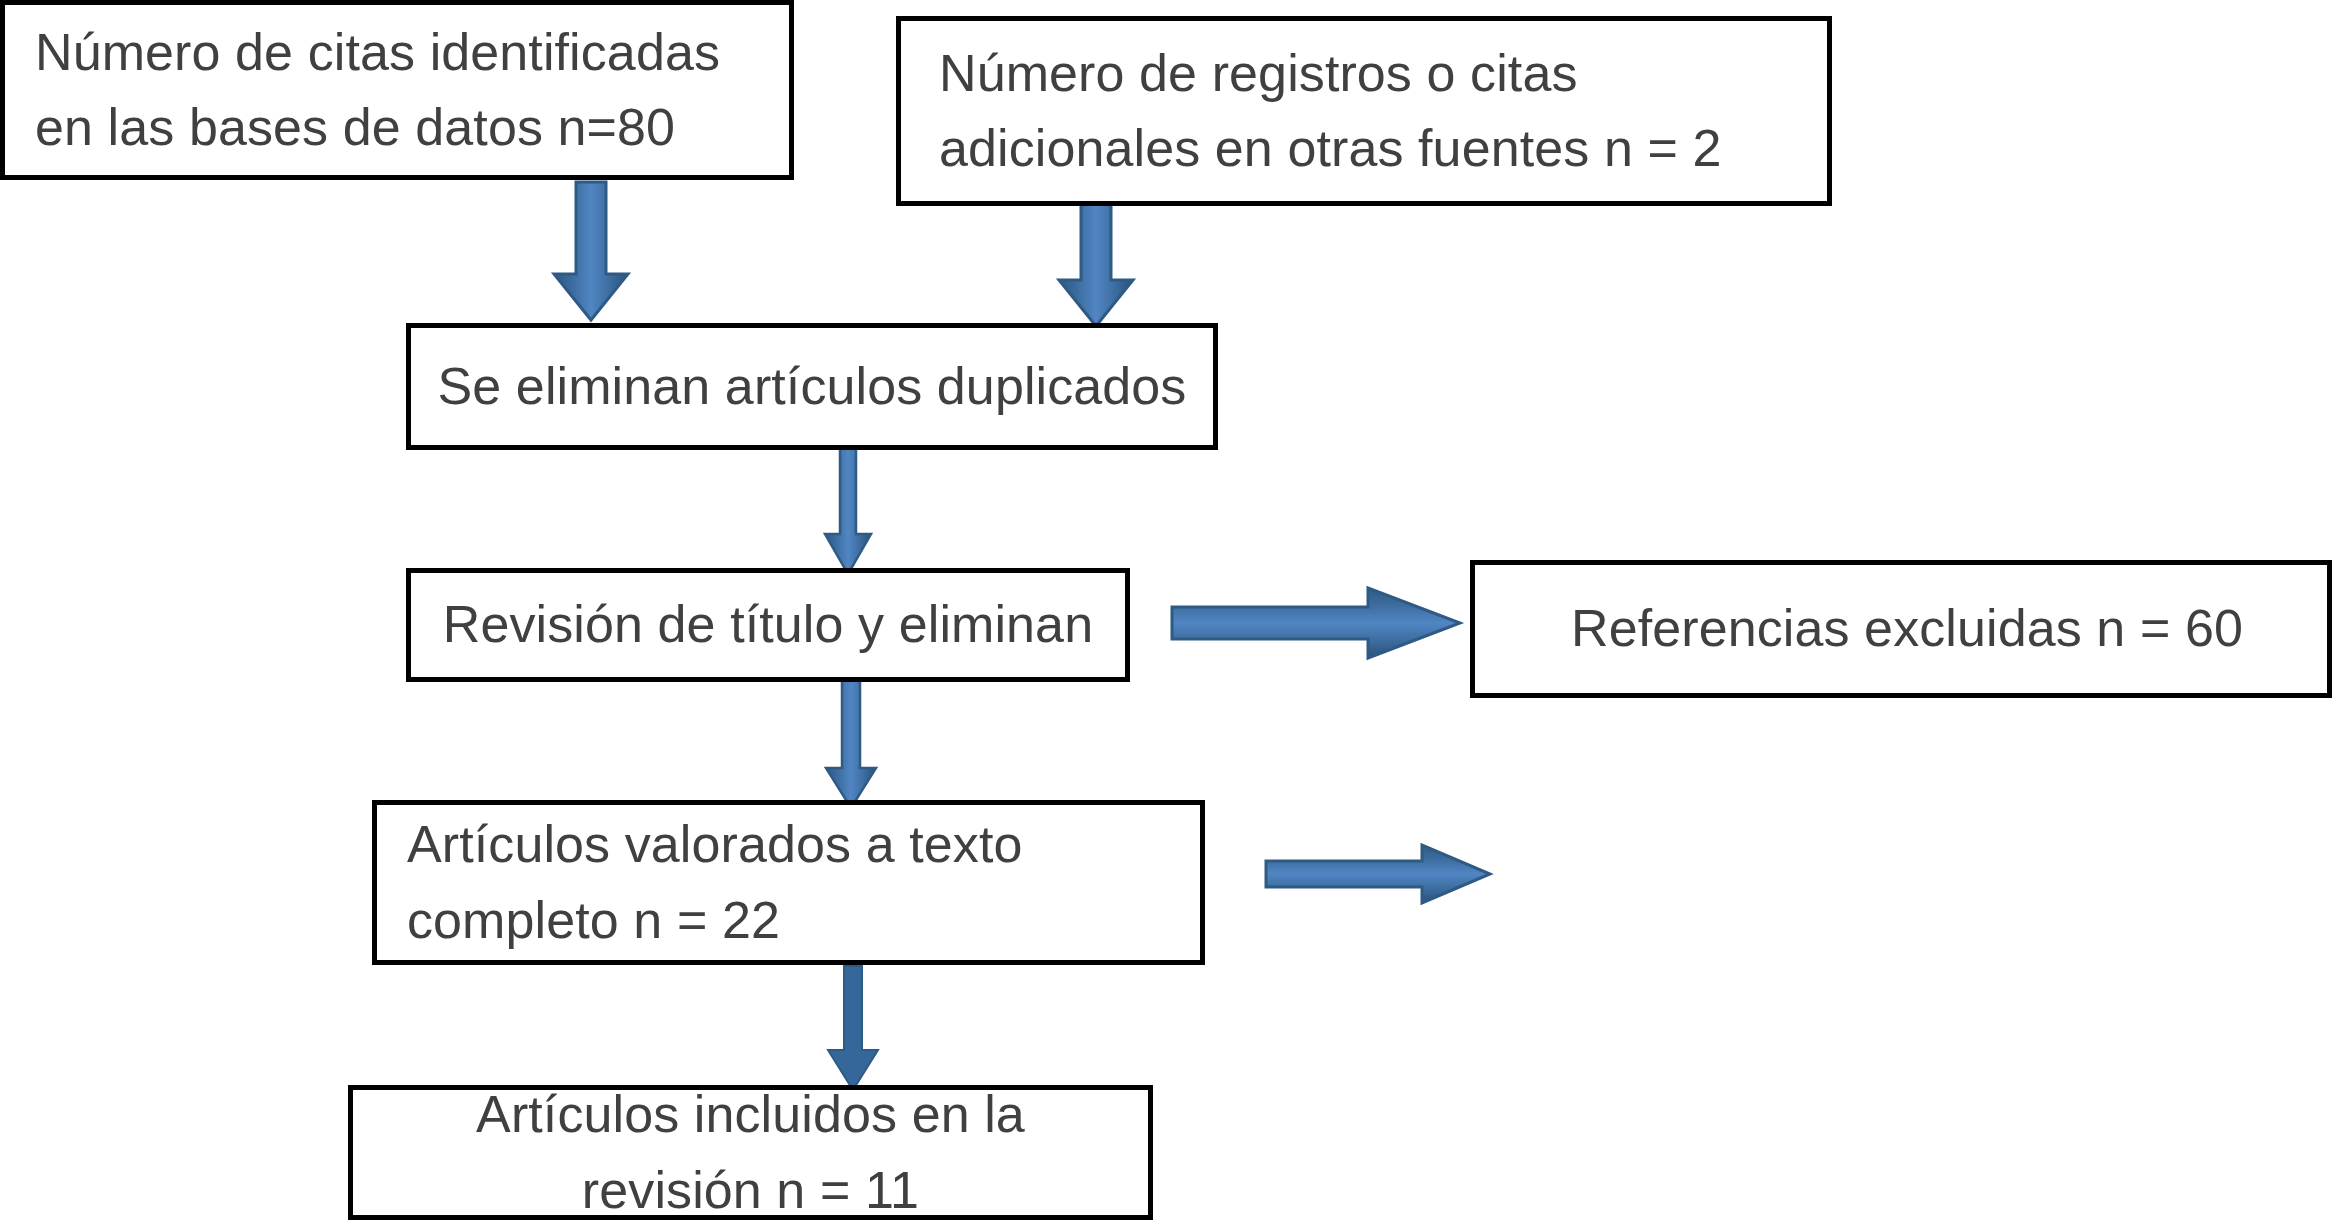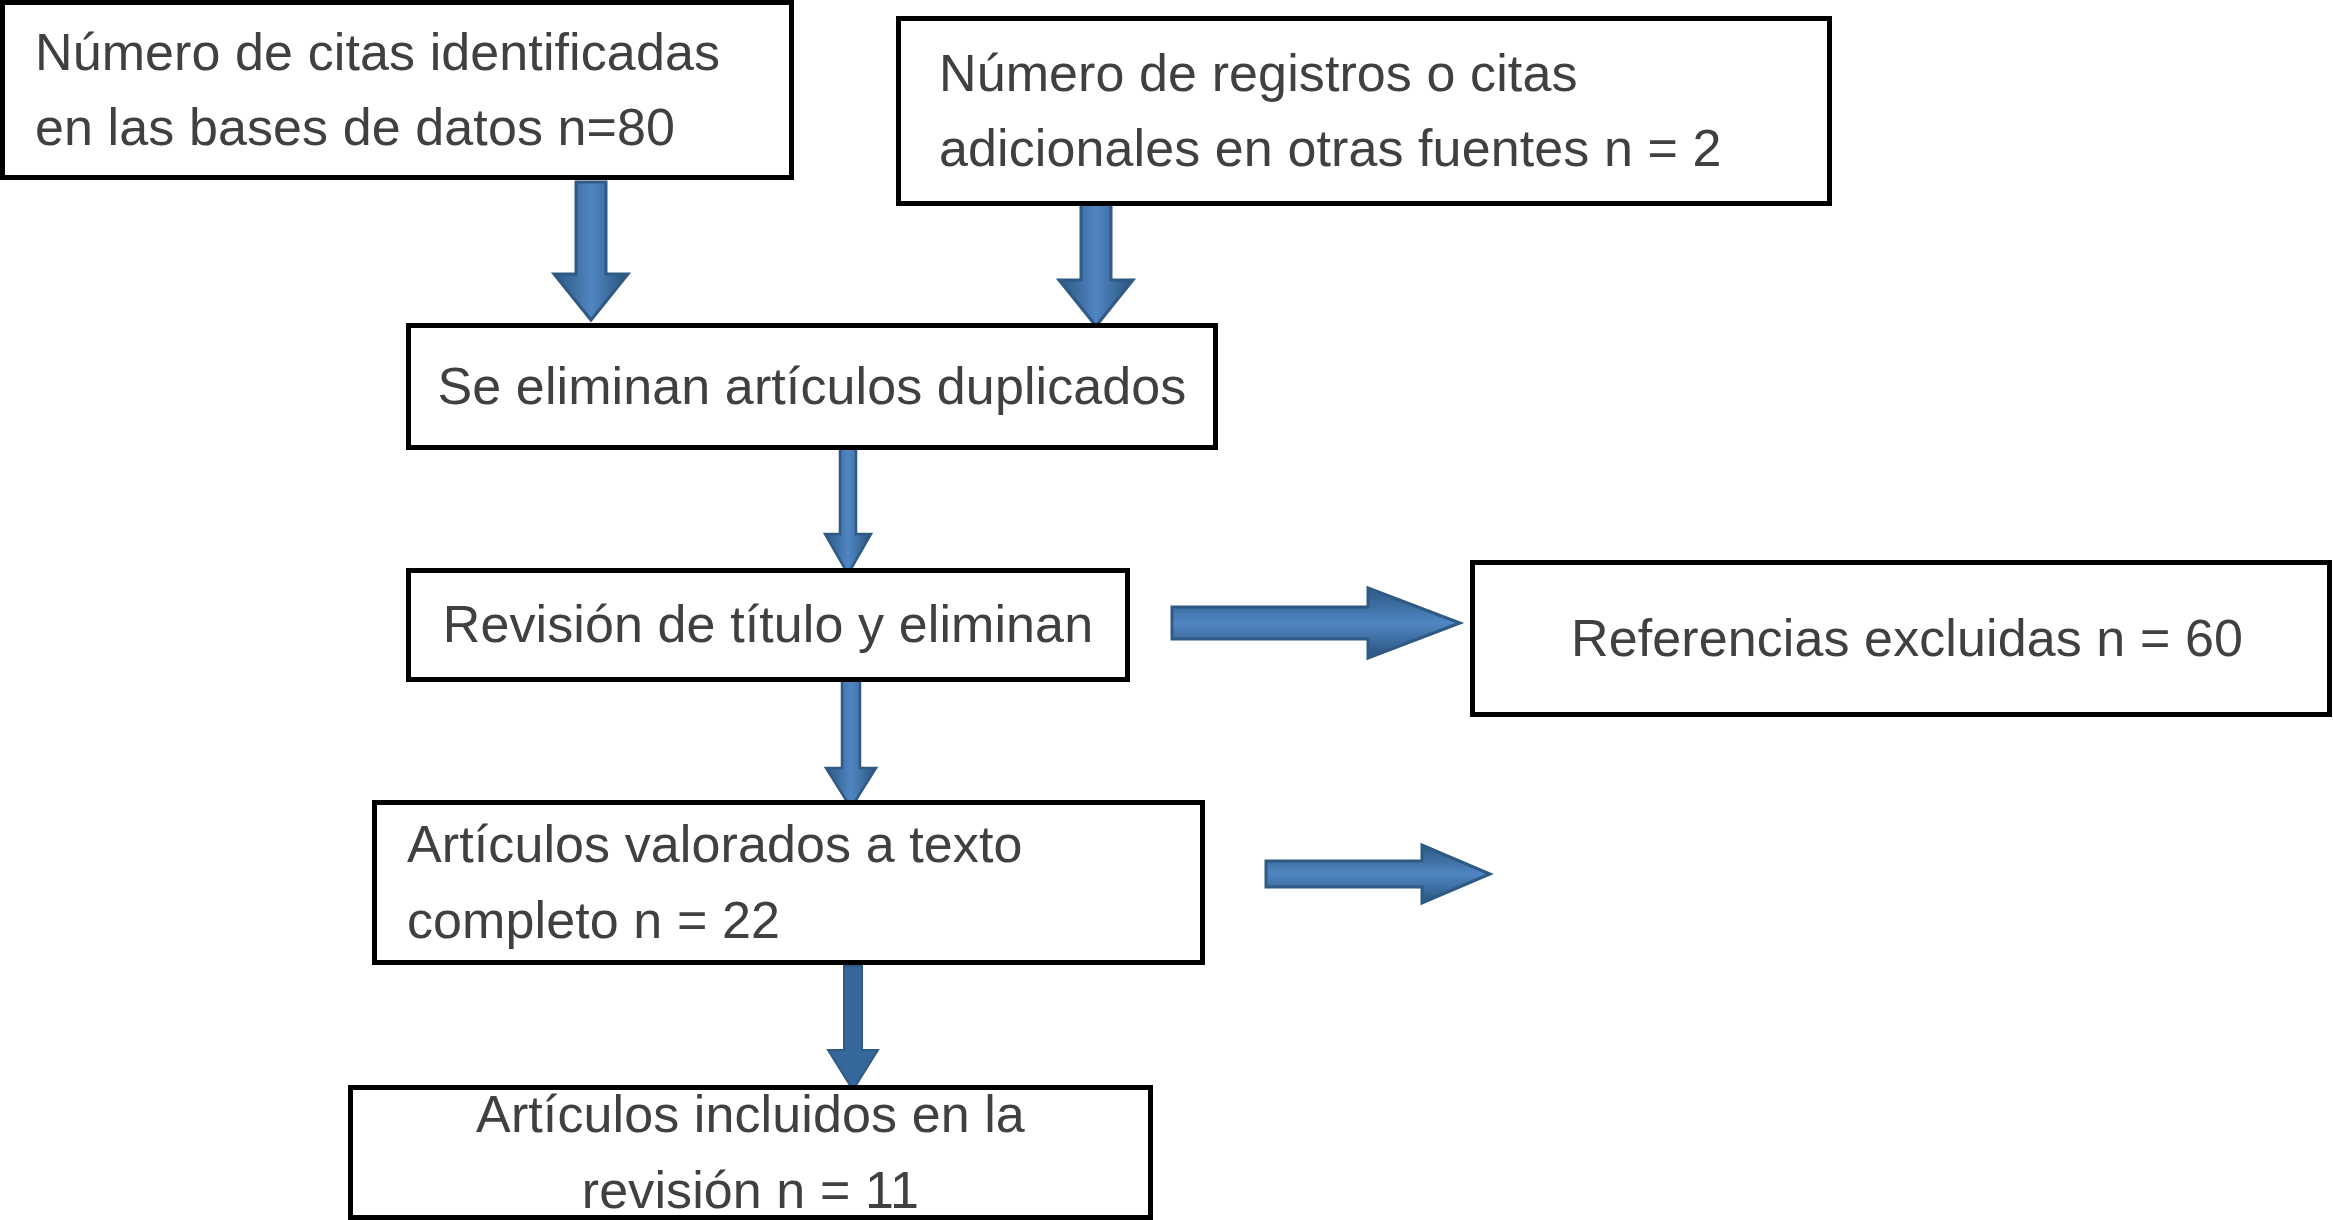--- a/index.html
+++ b/index.html
@@ -67,21 +67,21 @@
   </div>
 
   <div class="node center" style="left:406px; top:315px; width:812px; height:127px;margin-top:8px;">
     <div class="node-text">Se eliminan artículos duplicados</div>
   </div>
 
   <div class="node center" style="left:406px; top:568px; width:724px; height:114px;">
     <div class="node-text">Revisión de título y eliminan</div>
   </div>
 
-  <div class="node center" style="left:1470px; top:560px; width:862px; height:157px;padding-left:12px;">
+  <div class="node center" style="left:1470px; top:560px; width:862px; height:138px;padding-left:12px;">
     <div class="node-text">Referencias excluidas n = 60</div>
   </div>
 
   <div class="node lead" style="left:372px; top:800px; width:833px; height:165px;justify-content:center;">
     <div class="node-text">Artículos valorados a texto
 completo n = 22</div>
   </div>
 
 
   <div class="node center" style="left:348px; top:1085px; width:805px; height:135px;">

